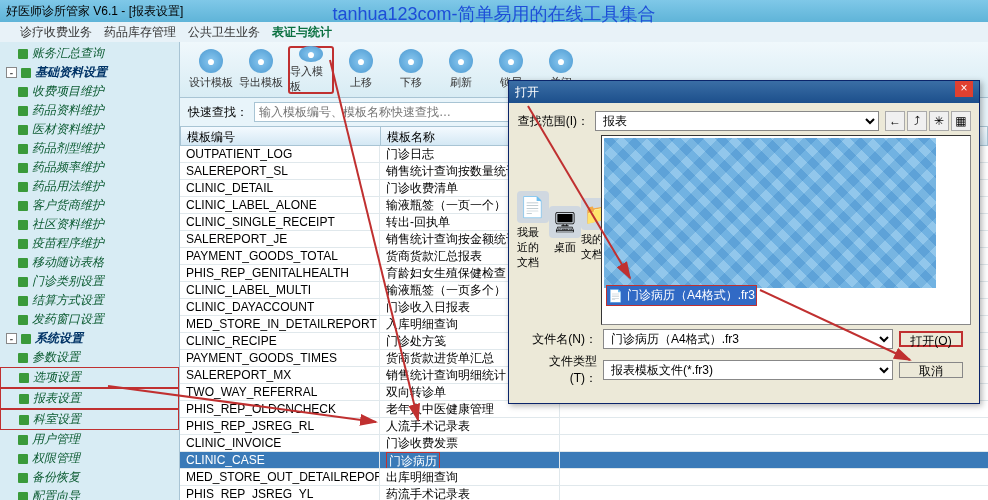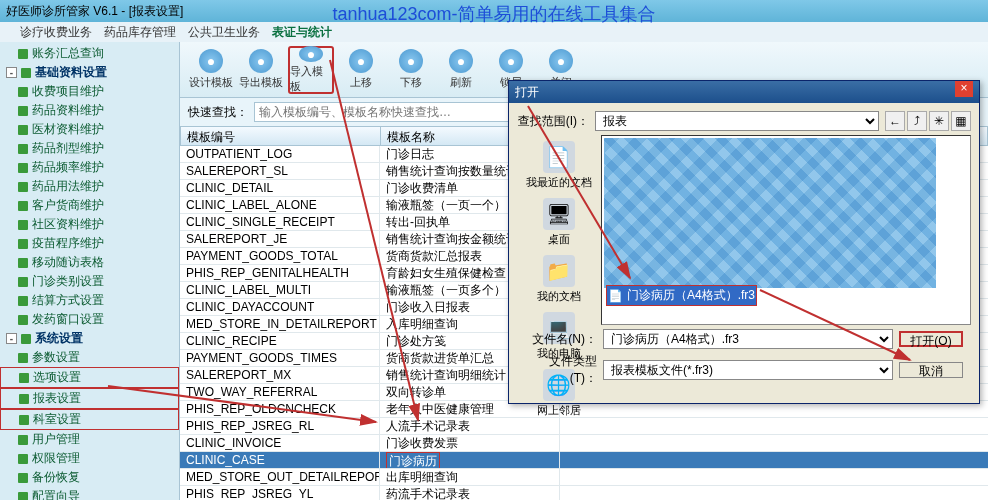--- a/index.html
+++ b/index.html
@@ -2,21 +2,21 @@
 <html><head>
 <meta charset="utf-8">
 <style>
 * { margin: 0; padding: 0; box-sizing: border-box; font-family: "SimSun", "Microsoft YaHei", sans-serif; font-size: 12px; }
 body { background: #d4e4f0; width: 988px; height: 500px; overflow: hidden; position: relative; }
 .watermark { position: absolute; top: 2px; left: 50%; transform: translateX(-50%); font-size: 18px; color: #1d4ed8; z-index: 1000; }
 .title-bar { background: linear-gradient(#7fc8e8, #5fb4d8); height: 22px; line-height: 22px; padding: 0 6px; color: #000; }
 .menu-bar { background: #e8f2f8; height: 20px; display: flex; align-items: center; padding: 0 20px; gap: 12px; color: #333; }
 .menu-bar span.active { color: #0a7040; font-weight: bold; }
 .main { display: flex; height: calc(500px - 42px); }
-.sidebar { width: 180px; background: #d8ecf4; border-right: 1px solid #a8c4d4; overflow: hidden; padding: 2px 0; }
+.sidebar { width: 180px; background: #d8ecf4; border-right: 1px solid #a8c4d4; overflow: hidden; padding: 2px 0; font-style: italic; }
 .tree-item { padding: 1px 4px 1px 18px; white-space: nowrap; cursor: pointer; color: #0a5a30; display: flex; align-items: center; gap: 4px; }
 .tree-item.parent { padding-left: 6px; font-weight: bold; color: #003366; }
 .tree-item.highlight { border: 1px solid #c03030; }
 .tree-item .exp { display: inline-block; width: 11px; height: 11px; border: 1px solid #888; background: #fff; text-align: center; line-height: 9px; font-size: 10px; color: #555; }
 .tree-item .ico { display: inline-block; width: 10px; height: 10px; background: #3a9a3a; border-radius: 1px; }
 .content { flex: 1; display: flex; flex-direction: column; background: #e8f4fa; }
 .toolbar { height: 56px; background: linear-gradient(#f0f8fc, #d8ecf4); display: flex; align-items: center; padding: 4px 8px; gap: 4px; border-bottom: 1px solid #a8c4d4; }
 .tool-btn { width: 46px; height: 48px; display: flex; flex-direction: column; align-items: center; justify-content: center; gap: 2px; cursor: pointer; border-radius: 3px; }
 .tool-btn.highlight { border: 2px solid #c03030; }
 .tool-btn .icon { width: 24px; height: 24px; background: radial-gradient(#8ac8f0, #4a98d0); border-radius: 50%; display: flex; align-items: center; justify-content: center; color: #fff; font-size: 14px; }
@@ -34,21 +34,21 @@
 .dialog { position: absolute; top: 80px; left: 508px; width: 472px; height: 324px; background: #ece9d8; border: 1px solid #0a246a; box-shadow: 2px 2px 6px rgba(0,0,0,0.3); }
 .dlg-title { background: linear-gradient(#3a6ea5, #1c4f8c); color: #fff; height: 22px; line-height: 22px; padding: 0 6px; display: flex; justify-content: space-between; }
 .dlg-title .close { width: 18px; height: 16px; background: #e04030; color: #fff; text-align: center; line-height: 14px; cursor: pointer; }
 .dlg-body { padding: 8px; }
 .dlg-row { display: flex; align-items: center; gap: 6px; margin-bottom: 4px; }
 .dlg-row label { width: 72px; text-align: right; }
 .dlg-row select, .dlg-row input { flex: 1; padding: 1px 3px; border: 1px solid #888; background: #fff; }
 .dlg-icons { display: flex; gap: 2px; }
 .dlg-icn { width: 20px; height: 20px; border: 1px solid #aaa; background: #f0f0f0; display: flex; align-items: center; justify-content: center; cursor: pointer; }
 .dlg-main { display: flex; height: 190px; }
-.dlg-places { width: 84px; background: #ece9d8; display: flex; flex-direction: column; align-items: center; gap: 8px; padding: 6px 0; }
+.dlg-places { width: 84px; background: #ece9d8; display: flex; flex-direction: row; align-items: center; padding: 6px 0; }
 .place { display: flex; flex-direction: column; align-items: center; gap: 2px; cursor: pointer; }
 .place .pico { width: 32px; height: 32px; background: #d0d8e0; border-radius: 4px; display: flex; align-items: center; justify-content: center; font-size: 20px; }
 .place .plbl { font-size: 11px; }
 .dlg-files { flex: 1; background: #fff; border: 1px inset #888; padding: 4px; position: relative; }
 .file-item { display: flex; align-items: center; gap: 4px; padding: 1px; }
 .file-item.sel { background: #316ac5; color: #fff; border: 1px solid #c03030; }
 .dlg-bottom { padding: 4px 8px; }
 .dlg-btn { width: 64px; height: 16px; border: 1px solid #888; background: #ece9d8; cursor: pointer; }
 .dlg-btn.highlight { border: 2px solid #c03030; }
 .mosaic { position: absolute; right: 16px; top: 112px; width: 332px; height: 188px; background: repeating-linear-gradient(45deg,#a8d4f0 0 8px,#7abbe5 8px 16px),repeating-linear-gradient(-45deg,#cde8f8 0 10px,#a0d0ec 10px 20px); background-blend-mode: multiply; opacity: 0.9; }

